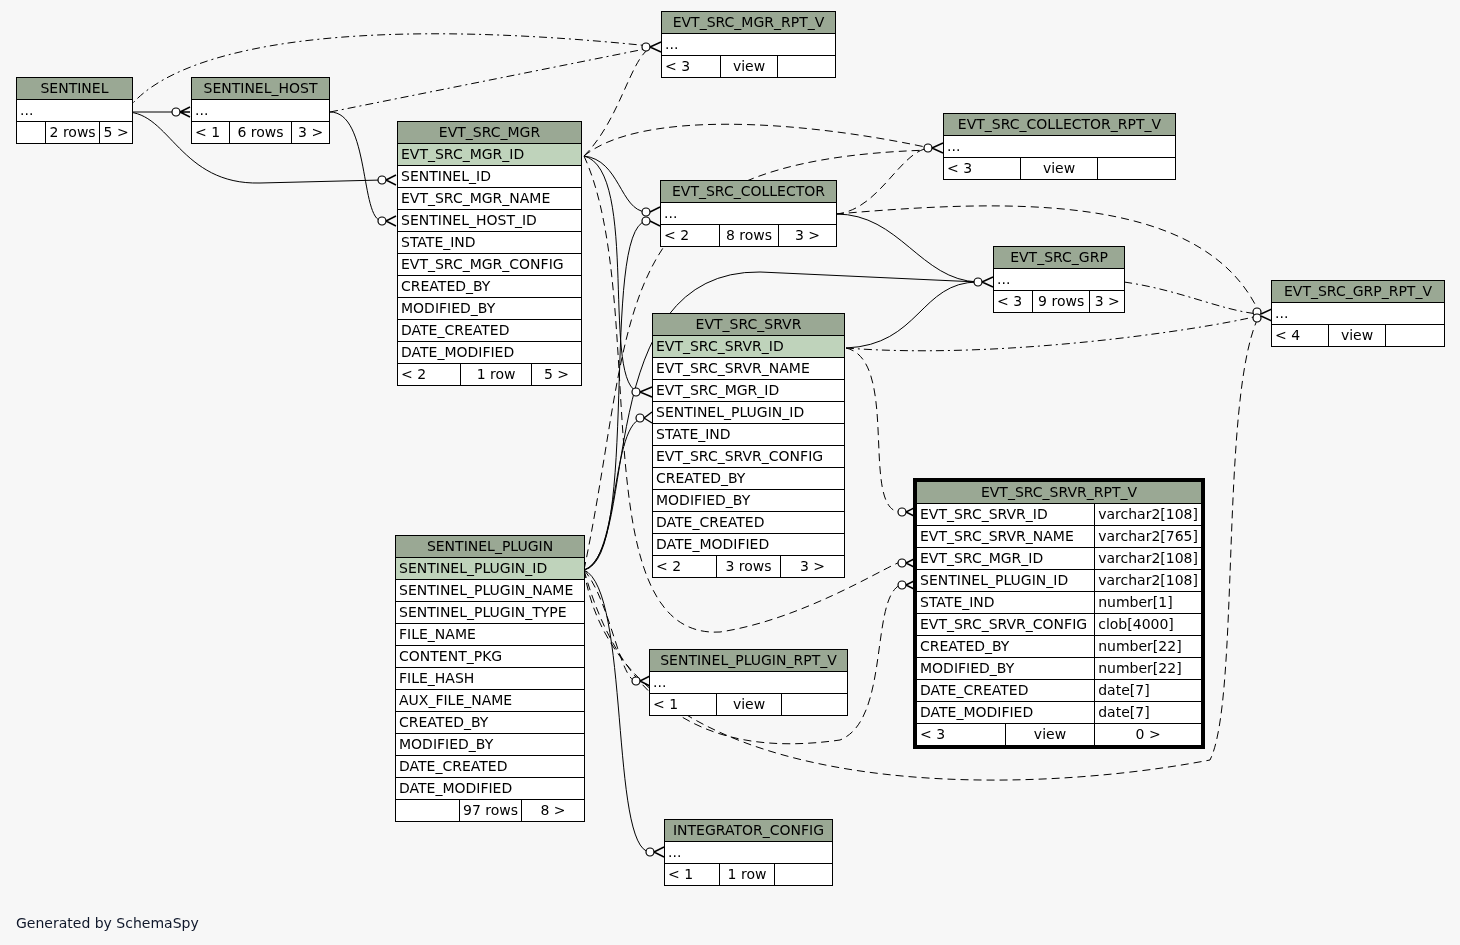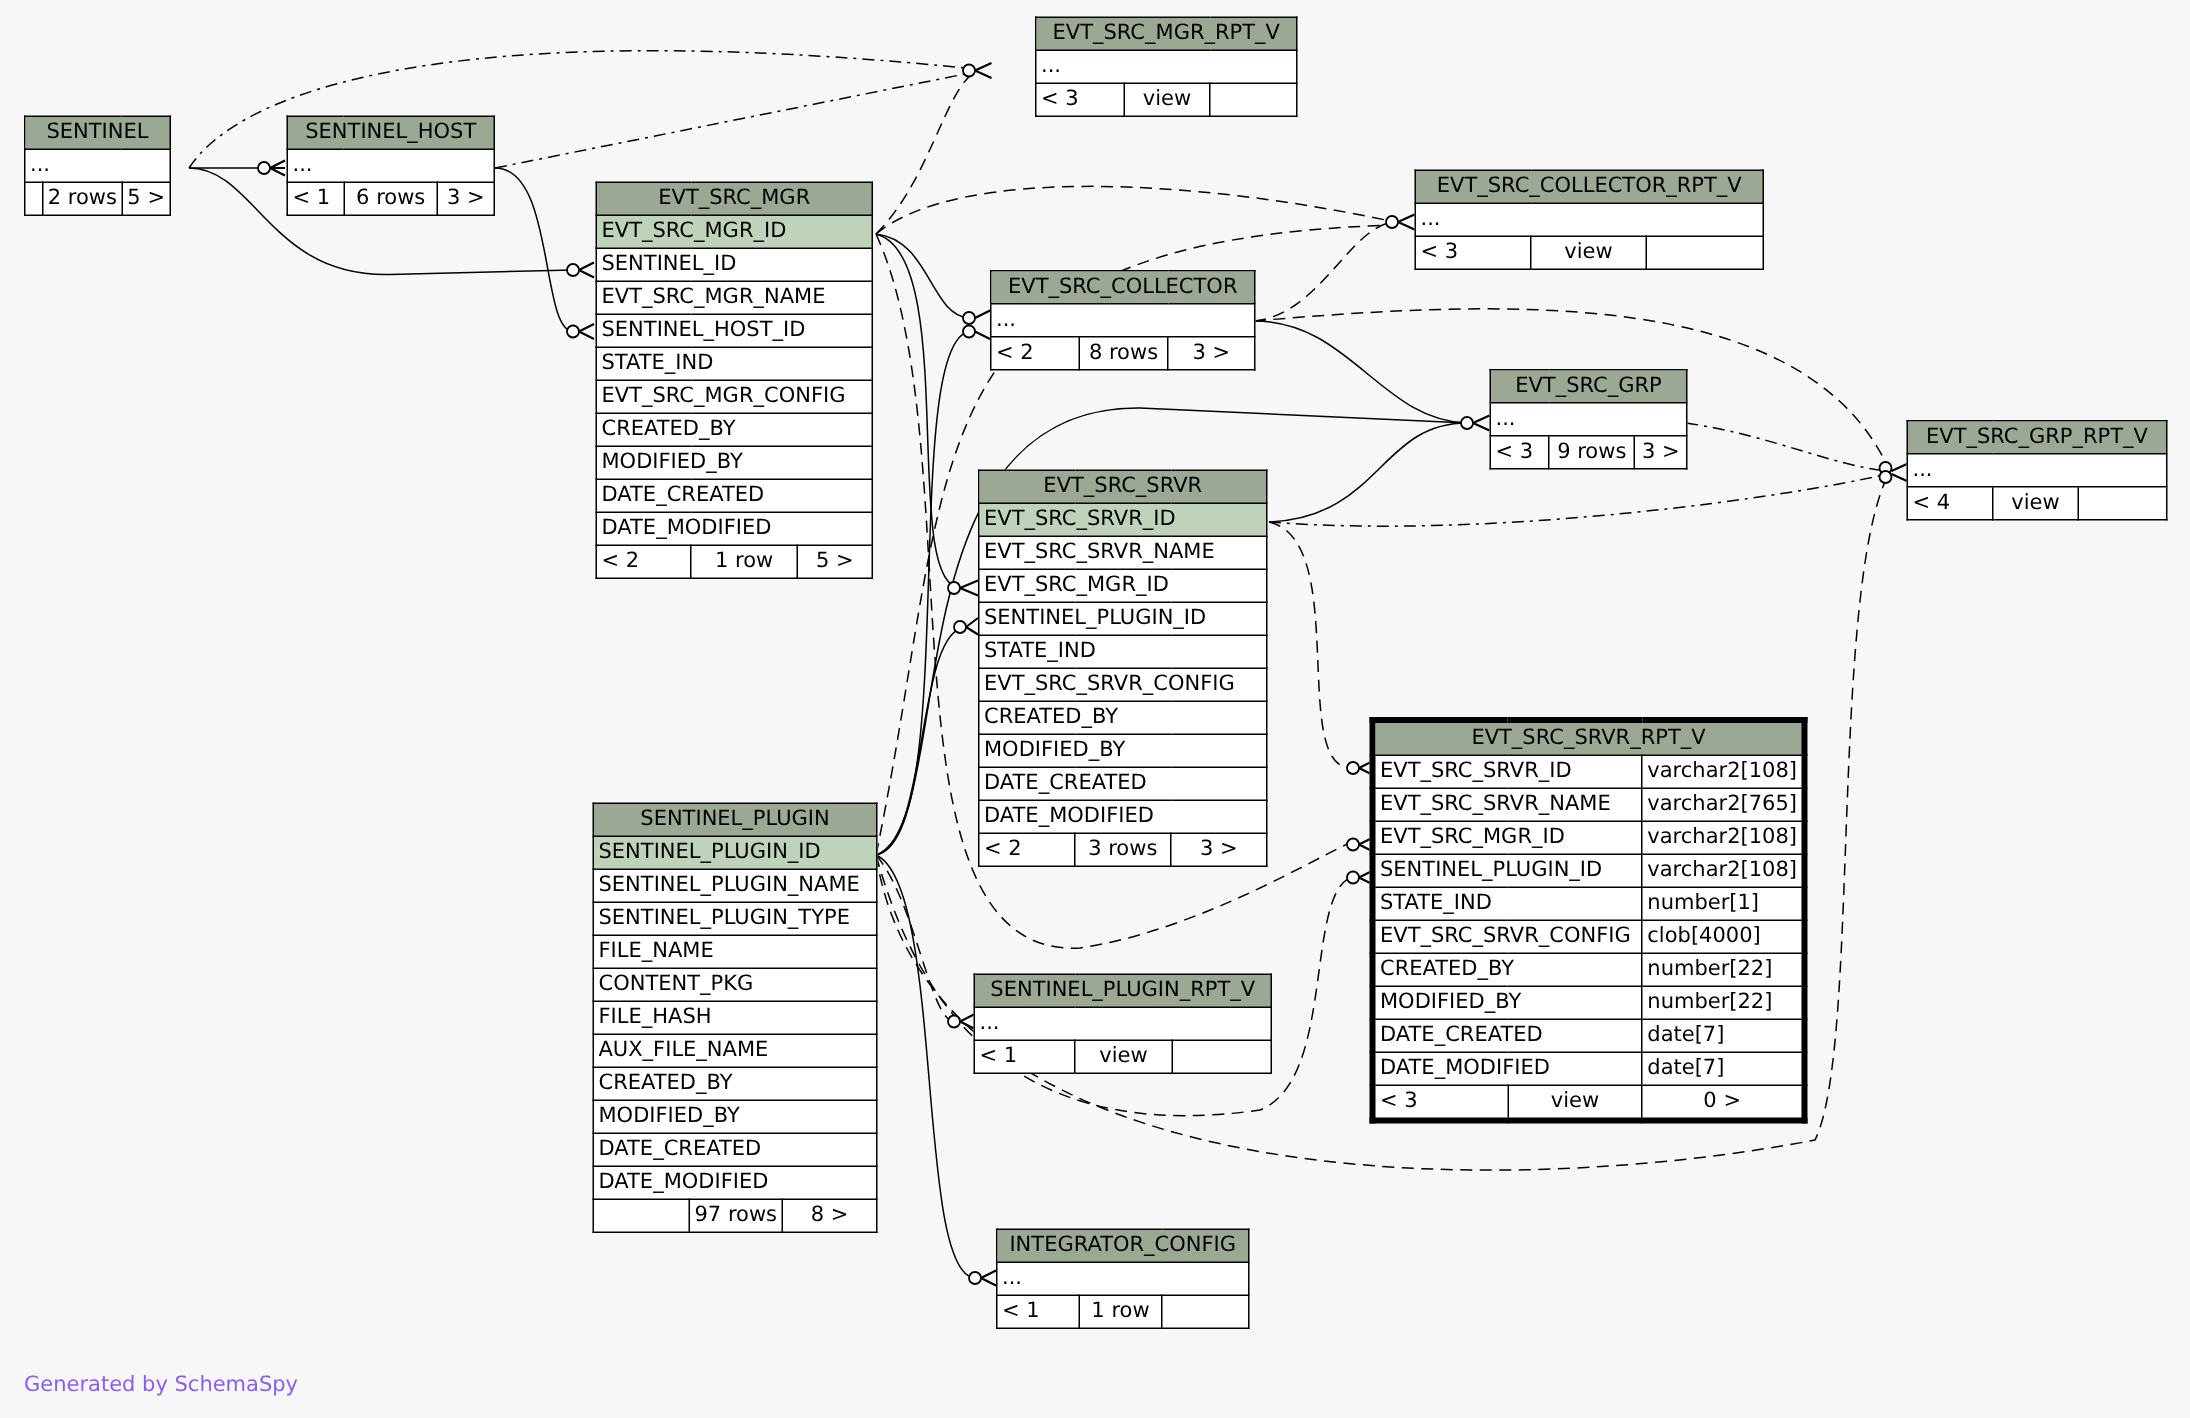--- a/index.html
+++ b/index.html
@@ -6,21 +6,21 @@
   body { width:1460px; height:945px; background:#f7f7f7; position:relative; overflow:hidden;
          font-family:"DejaVu Sans", sans-serif; }
   #edges { position:absolute; left:0; top:0; width:1460px; height:945px; pointer-events:none; }
   .tbl { position:absolute; border-collapse:collapse; background:#fff; font-size:14px; color:#000; }
   .tbl td { border:1px solid #000; padding:0 3px; height:21px; line-height:21px; white-space:nowrap; overflow:hidden; }
   .tbl .hdr { background:#9aa894; text-align:center; }
   .tbl .pk { background:#bfd3bb; }
   .tbl .ft td { font-size:14px; }
   .tbl .r { text-align:center; }
   .tbl.focus { border:4px solid #000; }
-  .footer { position:absolute; left:16px; top:915px; font-size:14px; color:#8b5cf6; }
+  .footer { position:absolute; left:16px; top:915px; font-size:14px; color:#0f172a; }
 </style>
 </head>
 <body>
 
 <svg id="edges" xmlns="http://www.w3.org/2000/svg">
   <g fill="none" stroke="#000" stroke-width="1">
 
     <path d="M126,112 L176,112"></path>
     <path d="M126,112 C170,112 180,185 260,183 L382,180"></path>
     <path d="M330,112 C370,112 360,220 382,221"></path>
@@ -79,21 +79,21 @@
     <path d="M640,392 L652,387 M640,392 L652,397"></path>
     <path d="M644,418 L652,412 M644,418 L652,423"></path>
     <path d="M906,512 L916,507 M906,512 L916,517"></path>
     <path d="M906,563 L916,558 M906,563 L916,568"></path>
     <path d="M906,585 L916,580 M906,585 L916,590"></path>
     <path d="M640,681 L650,676 M640,681 L650,686"></path>
     <path d="M654,852 L664,847 M654,852 L664,857"></path>
   </g>
 </svg>
 
-<table class="tbl" style="left:16px;top:77px;width:98px;">
+<table class="tbl" style="left:16px;top:77px;width:117px;">
   <tbody>
       <tr>
         <td class="hdr" colspan="3">SENTINEL</td>
       </tr>
   <tr>
         <td colspan="3">...</td>
       </tr>
   <tr class="ft">
         <td style="width:22px"></td>
         <td class="r">2 rows</td>
@@ -154,21 +154,21 @@
         <td colspan="3">DATE_MODIFIED</td>
       </tr>
   <tr class="ft">
         <td style="width:56px">&lt; 2</td>
         <td class="r">1 row</td>
         <td class="r">5 &gt;</td>
       </tr>
 </tbody>
   </table>
 
-<table class="tbl" style="left:661px;top:11px;width:175px;margin-left:29px;">
+<table class="tbl" style="left:661px;top:11px;width:175px;">
   <tbody>
       <tr>
         <td class="hdr" colspan="3">EVT_SRC_MGR_RPT_V</td>
       </tr>
   <tr>
         <td colspan="3">...</td>
       </tr>
   <tr class="ft">
         <td style="width:52px">&lt; 3</td>
         <td class="r" style="width:50px">view</td>

